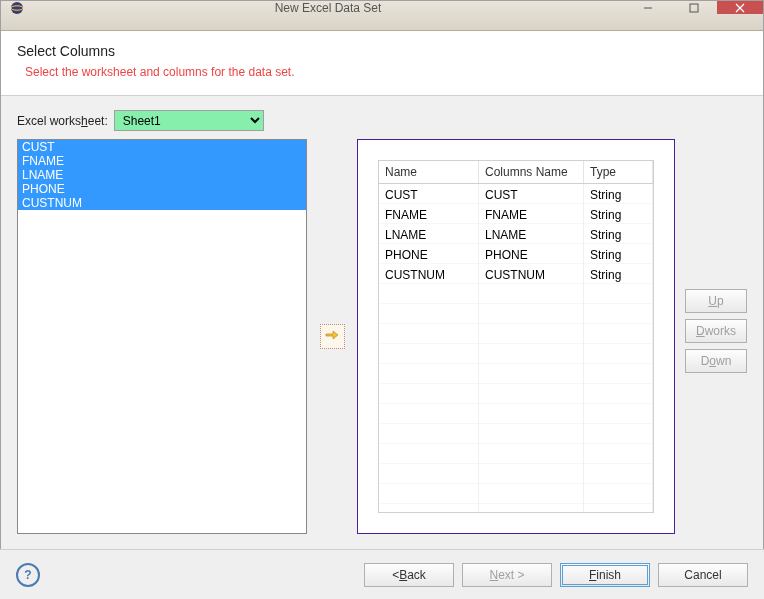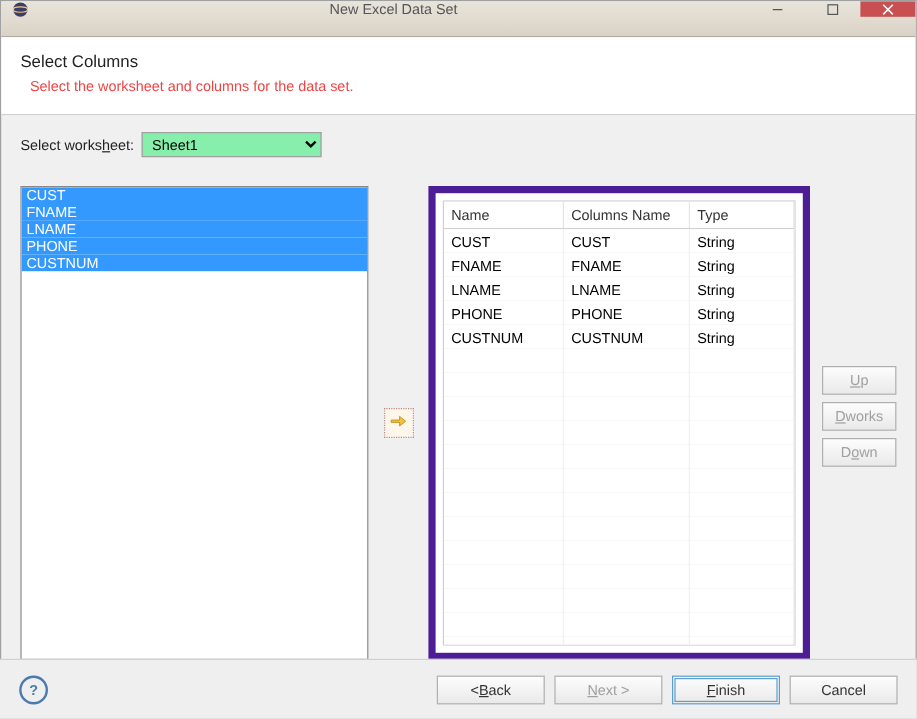--- a/index.html
+++ b/index.html
@@ -15,30 +15,30 @@
 .header { background: #fff; padding: 12px 16px 16px 16px; border-bottom: 1px solid #d0d0d0; }
 .header h1 { font-size: 14px; font-weight: 400; color: #222; }
 .header p { margin-top: 6px; color: #ef4444; padding-left: 8px; }
 
 .body { padding: 14px 16px 0 16px; }
 .ws-row { display: flex; align-items: center; gap: 6px; }
 .ws-row label { color: #222; }
 .ws-row label u { text-decoration: underline; }
 .ws-row select { width: 150px; height: 21px; border: 1px solid #a0a0a0; background: #86efac; padding: 0 4px; }
 
-.panels { display: flex; gap: 10px; margin-top: 24px; }
+.panels { display: flex; gap: 10px; margin-top: 8px; }
 .listbox { width: 295px; height: 395px; border: 1px solid #888; background: #fff; overflow: auto; }
 .listbox .item { padding: 0 4px; line-height: 14px; font-size: 12px; }
 .listbox .item.sel { background: #3399ff; color: #fff; }
 
 .midcol { width: 30px; display: flex; align-items: center; justify-content: center; }
 .arrowbtn { width: 25px; height: 25px; border: 1px dotted #b88; background: #fcf7ea; display: flex; align-items: center; justify-content: center; }
 
 .rightwrap { display: flex; gap: 10px; }
-.tablewrap { width: 318px; height: 395px; border: 6px solid #4c1d95; background: #fff; padding: 6px; }
+.tablewrap { width: 318px; height: 395px; border: 1px solid #4c1d95; background: #fff; padding: 20px; }
 .tbl { width: 100%; height: 100%; border: 1px solid #d0d0d0; border-collapse: collapse; overflow: hidden; }
 .tbl-head { display: flex; background: #fff; border-bottom: 1px solid #d0d0d0; }
 .tbl-head .th, .tbl-row .td { padding: 2px 6px; border-right: 1px solid #e4e4e4; }
 .col-name { width: 100px; } .col-orig { width: 105px; } .col-type { flex: 1; }
 .tbl-head .th { color: #333; font-weight: 400; height: 22px; line-height: 18px; }
 .tbl-body { height: calc(100% - 22px); overflow: hidden; background: repeating-linear-gradient(#fff, #fff 19px, #f7f7f7 19px, #f7f7f7 20px); display:flex; flex-direction:column; }
 .tbl-row { display: flex; height: 20px; line-height: 18px; }
 .tbl-row .td { border-right: 1px solid #f0f0f0; }
 .tbl-grid { flex:1; display:flex; }
 .tbl-grid .gcol { border-right:1px solid #f0f0f0; }
@@ -85,21 +85,21 @@
   </div>
 </div>
 
 <div class="header">
   <h1>Select Columns</h1>
   <p>Select the worksheet and columns for the data set.</p>
 </div>
 
 <div class="body">
   <div class="ws-row">
-    <label><span>Select works</span><u>h</u><span>eet:</span></label>
+    <label><span>Excel works</span><u>h</u><span>eet:</span></label>
     <select><option>Sheet1</option></select>
   </div>
 
   <div class="panels">
     <div class="listbox">
       <div class="item sel">CUST</div>
       <div class="item sel">FNAME</div>
       <div class="item sel">LNAME</div>
       <div class="item sel">PHONE</div>
       <div class="item sel">CUSTNUM</div>

